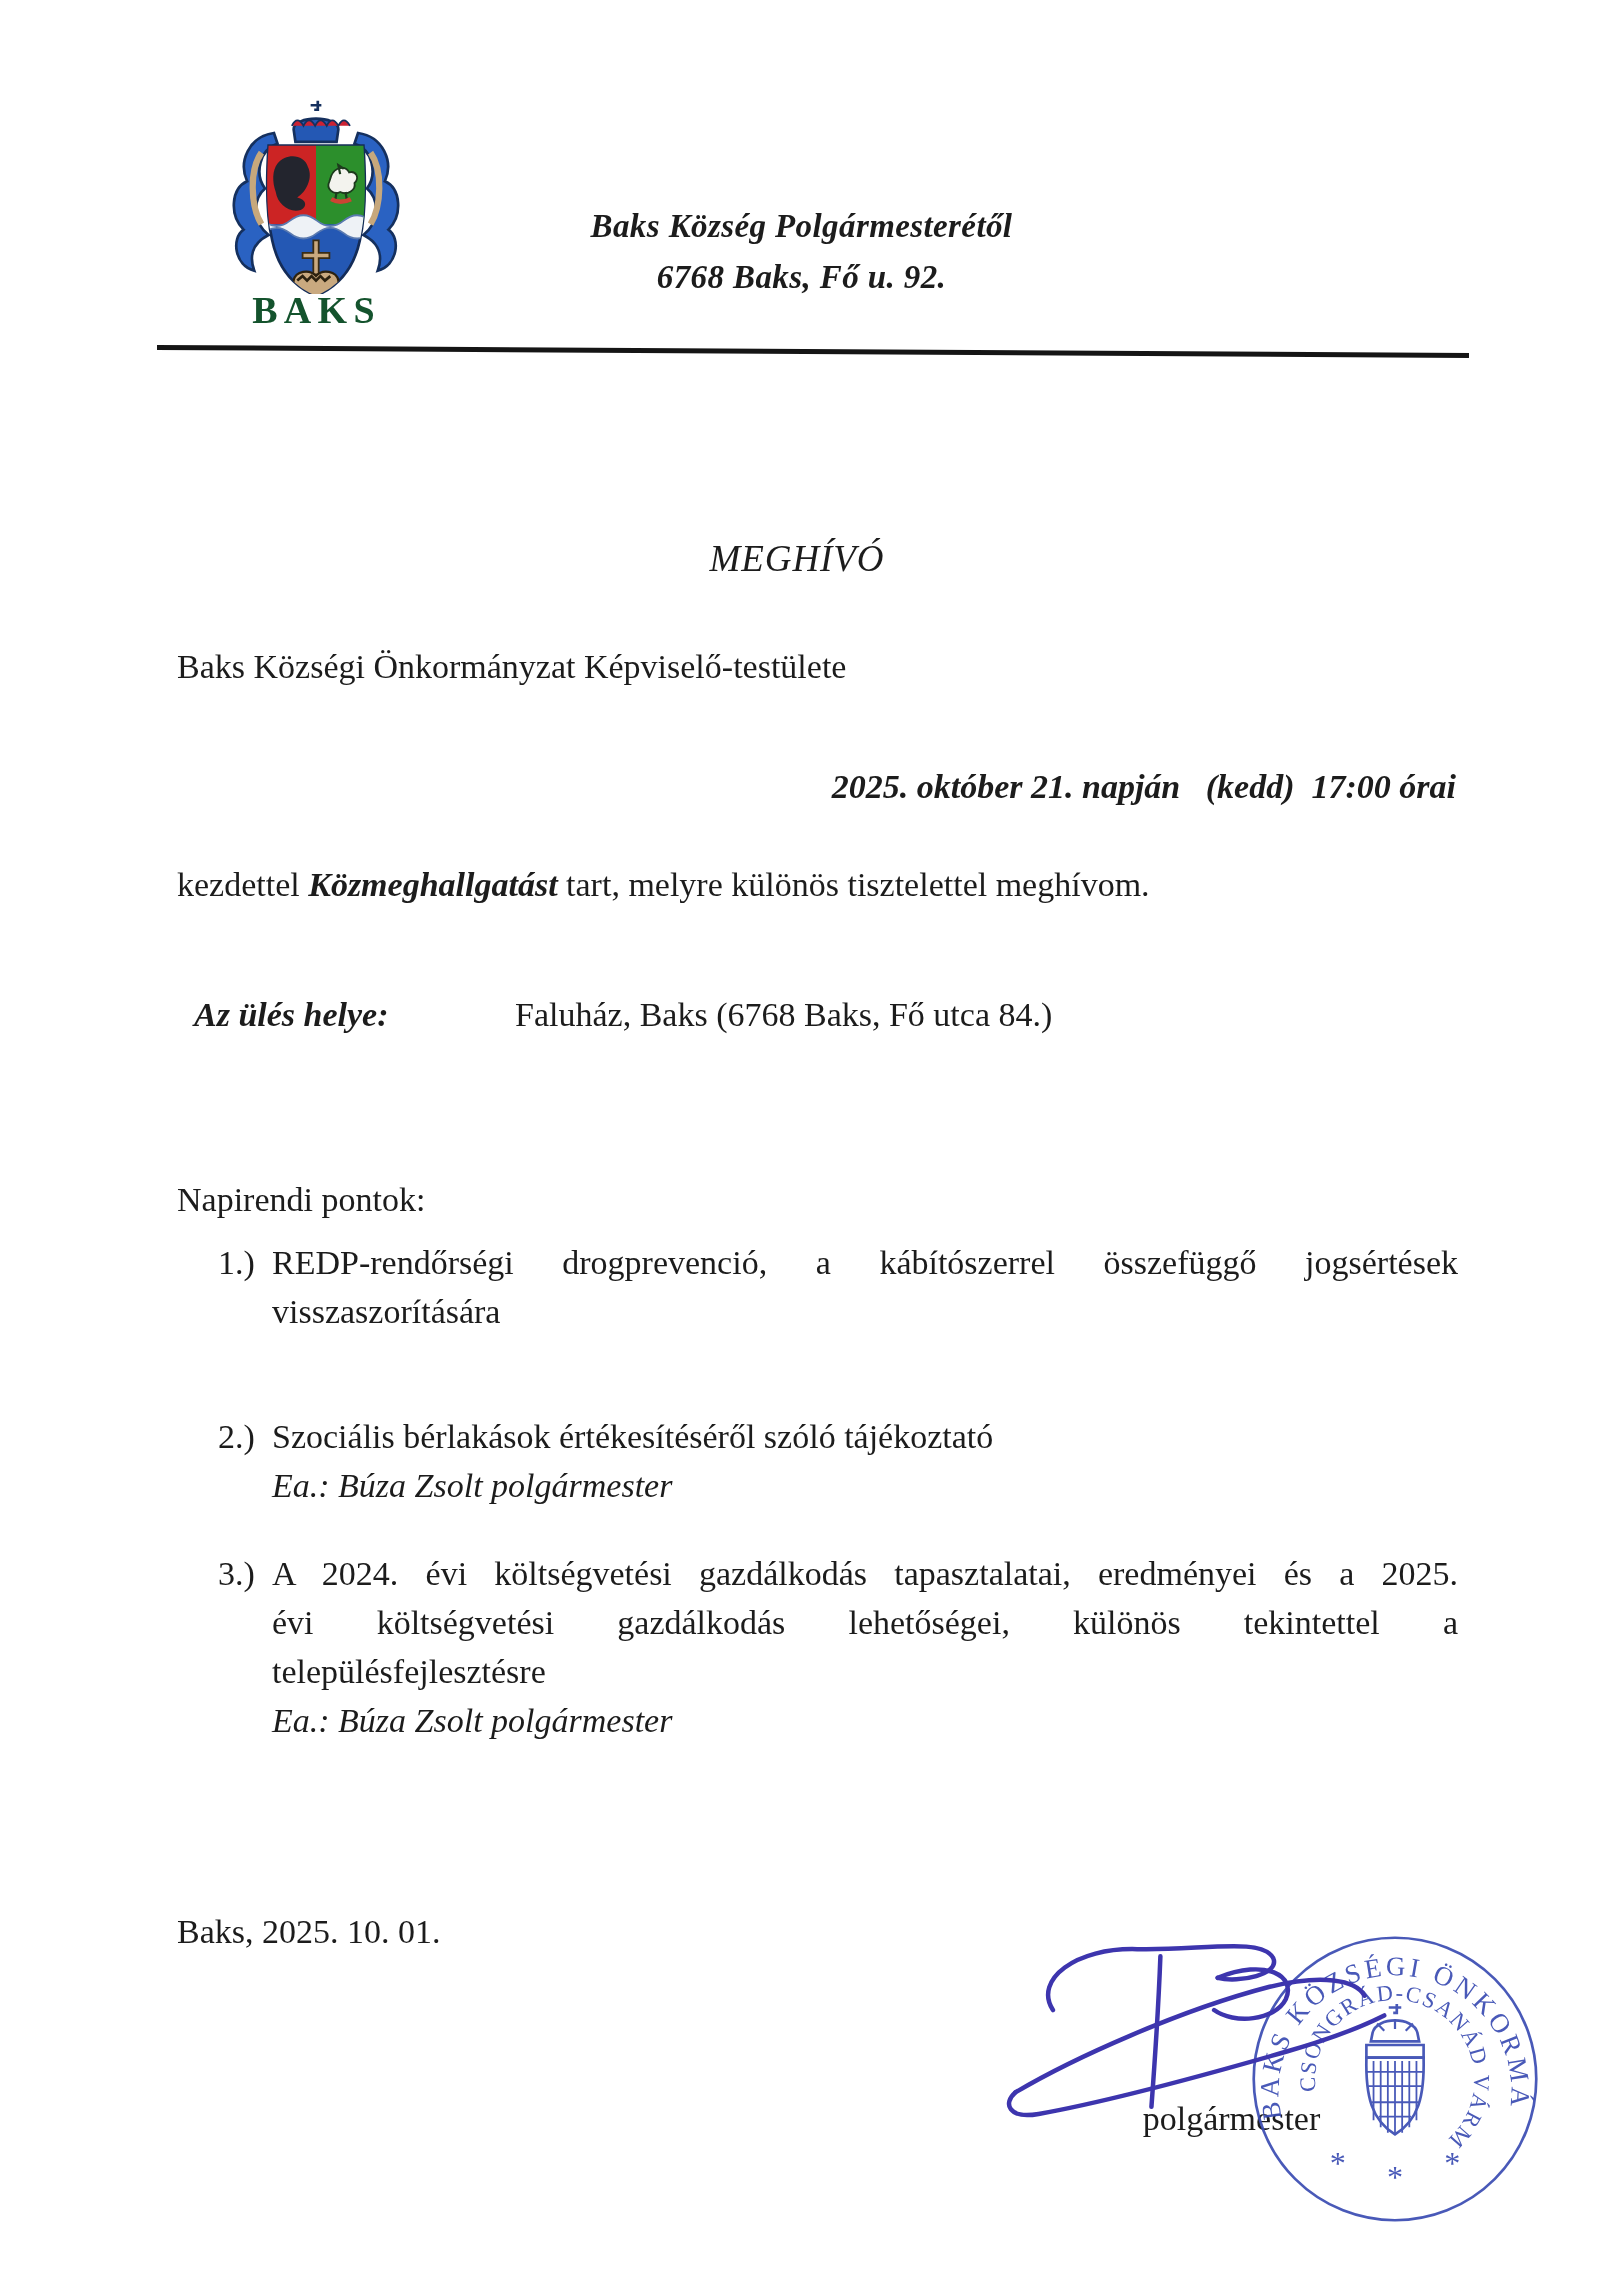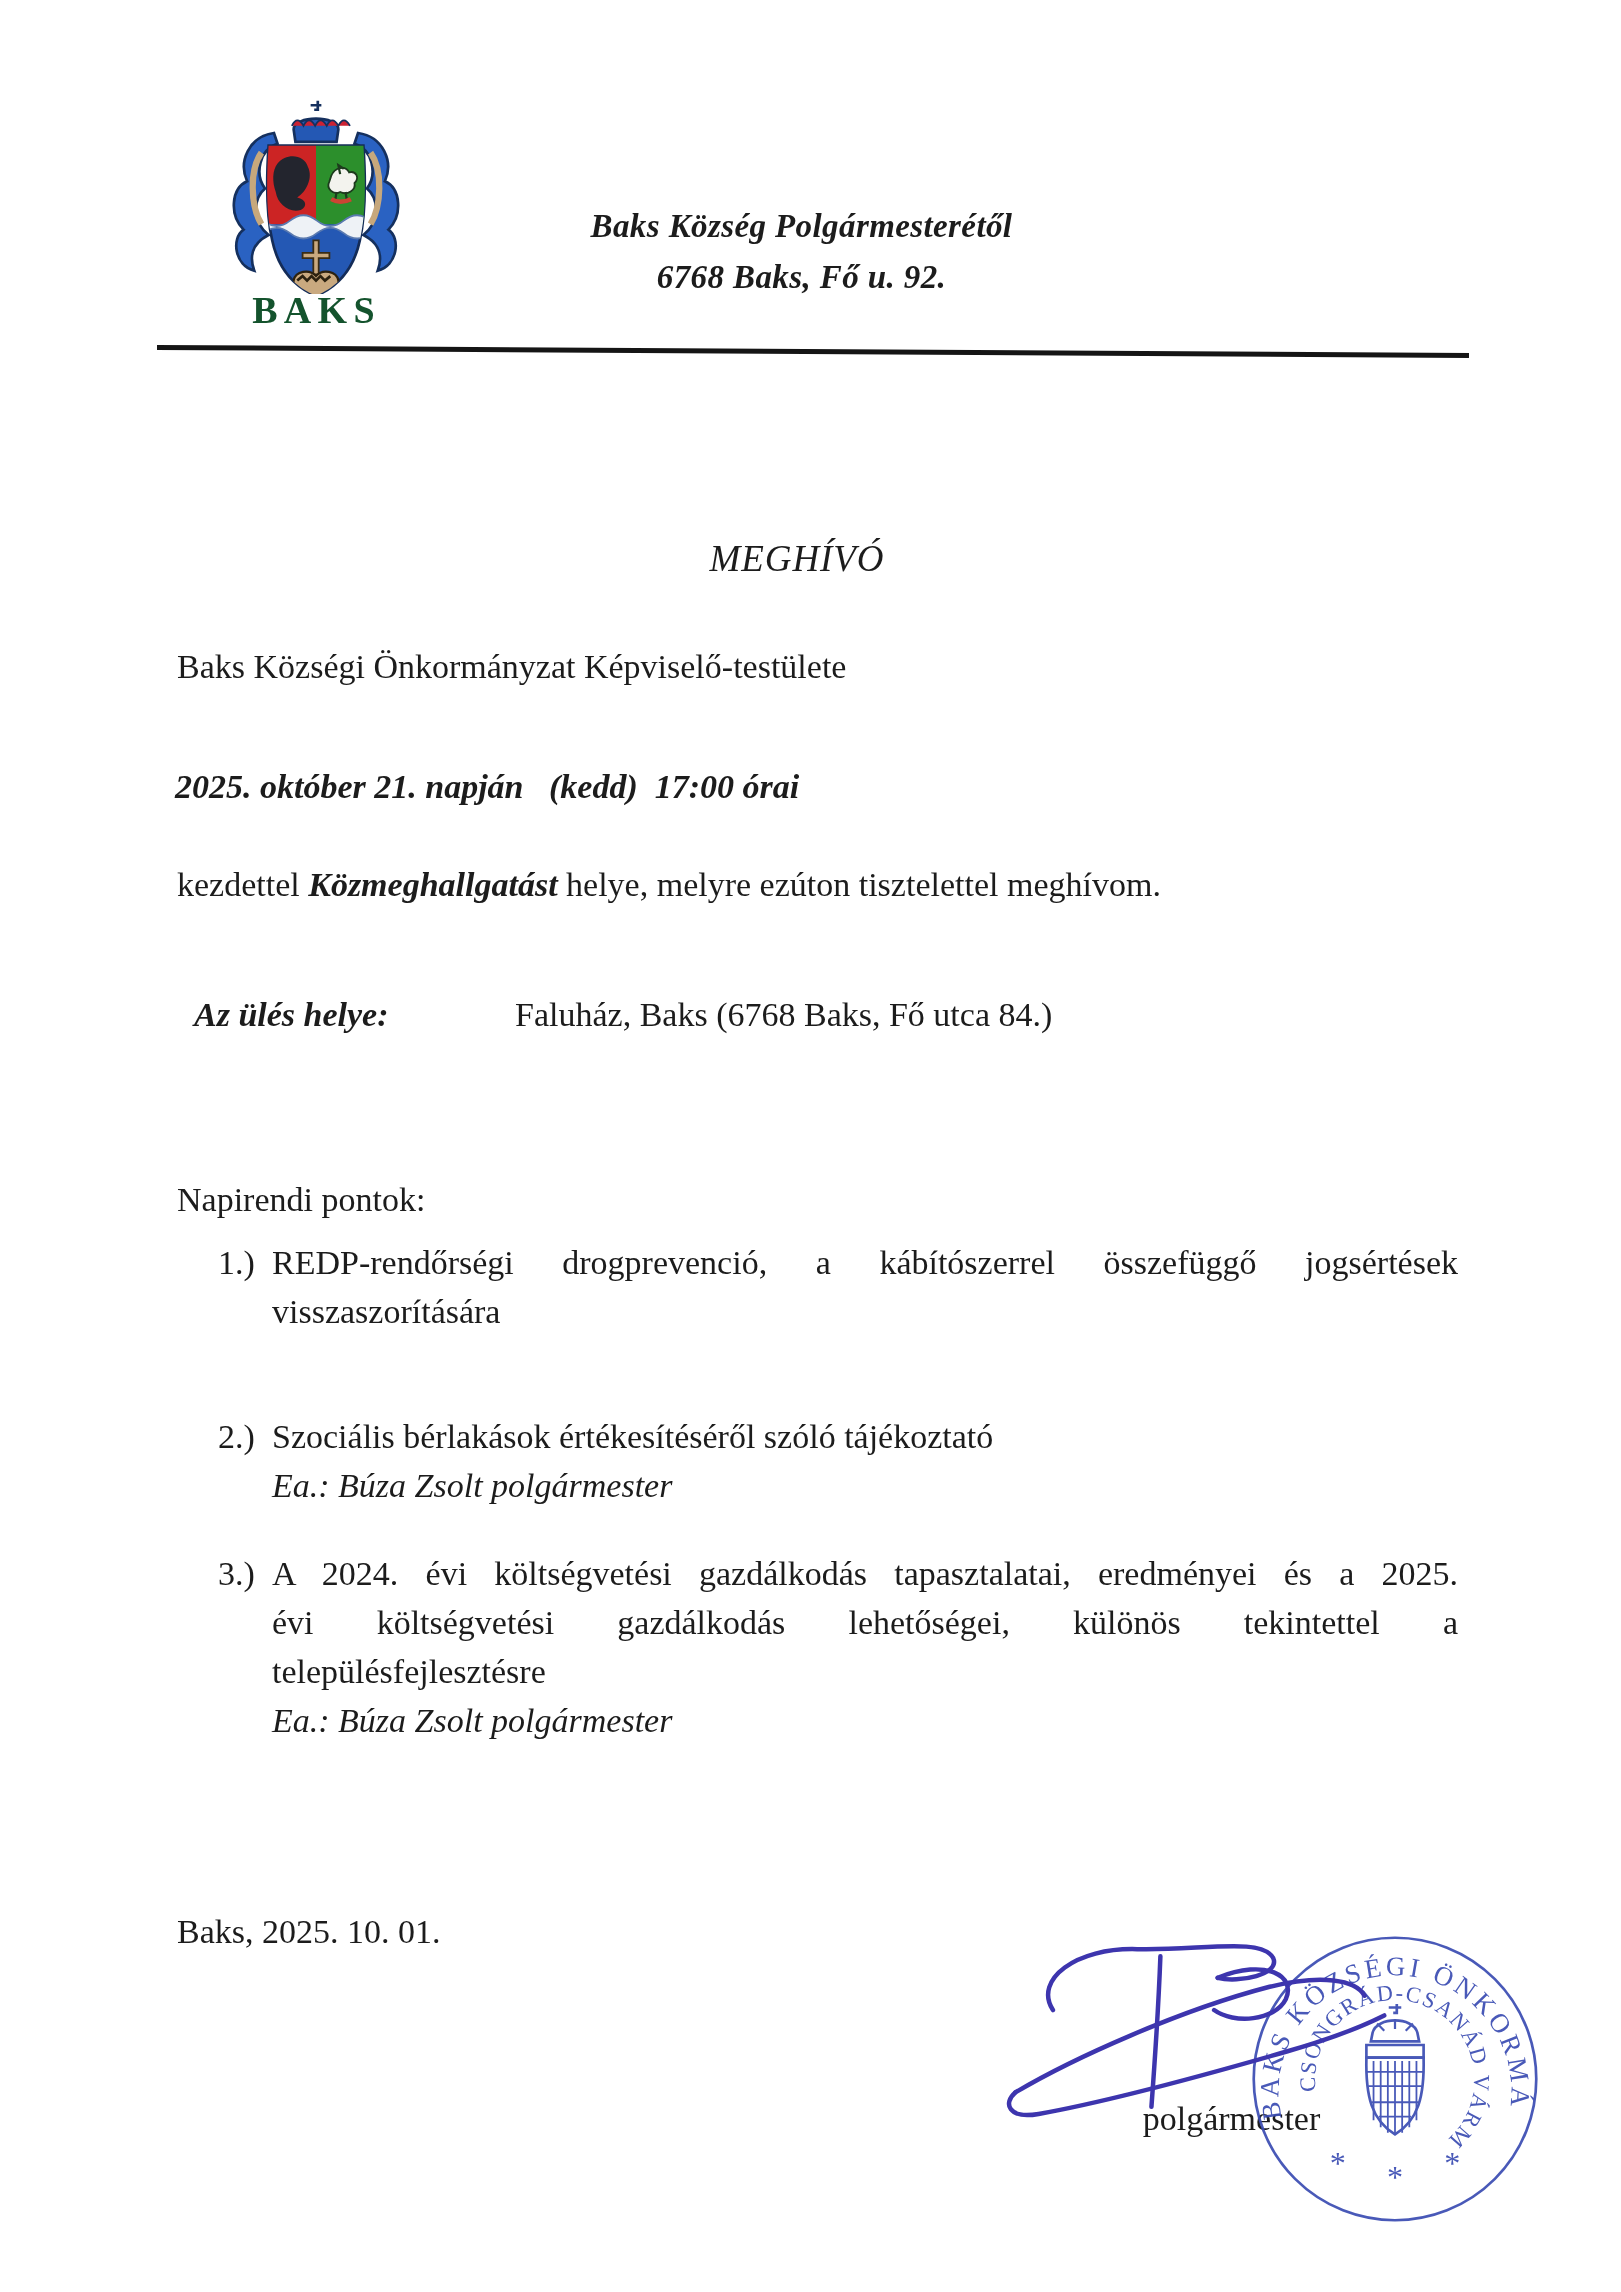--- a/index.html
+++ b/index.html
@@ -37,21 +37,21 @@
   .title {
     left:0; top:537px; width:1594px;
     text-align:center;
     font-weight:normal; font-style:italic;
     font-size:37px; letter-spacing:0.9px;
   }
   .line { font-size:34px; line-height:45px; }
   .intro1 { left:177px; top:644px; }
   .dateline {
     left:175px; top:764px; width:1281px;
-    text-align:left; font-weight:bold; font-style:italic;
+    text-align:right; font-weight:bold; font-style:italic;
     white-space:pre-wrap;
   }
   .intro2 { left:177px; top:862px; width:1281px; }
   .bi { font-weight:bold; font-style:italic; }
   .venue { left:194px; top:992px; width:1281px; display:flex; }
   .venue-label { font-weight:bold; font-style:italic; width:321px; flex:none; }
   .agenda-head { left:177px; top:1136px;margin-top:41px; }
 
   .agenda-item { position:absolute; left:218px; width:1240px; }
   .agenda-num { position:absolute; left:0; top:0; font-size:34px; line-height:49px; }
@@ -118,21 +118,21 @@
 </div>
 
 <div class="abs rule"></div>
 
 <div class="abs title">MEGHÍVÓ</div>
 
 <div class="abs line intro1">Baks Községi Önkormányzat Képviselő-testülete</div>
 
 <div class="abs line dateline">2025. október 21. napján   (kedd)  17:00 órai</div>
 
-<div class="abs line intro2"><span>kezdettel </span><span class="bi">Közmeghallgatást</span><span> helye, melyre ezúton tisztelettel meghívom.</span></div>
+<div class="abs line intro2"><span>kezdettel </span><span class="bi">Közmeghallgatást</span><span> tart, melyre különös tisztelettel meghívom.</span></div>
 
 <div class="abs line venue">
   <span class="venue-label">Az ülés helye:</span>
   <span>Faluház, Baks (6768 Baks, Fő utca 84.)</span>
 </div>
 
 <div class="abs line agenda-head">Napirendi pontok:</div>
 
 <div class="agenda-item it1">
   <div class="agenda-num">1.)</div>

